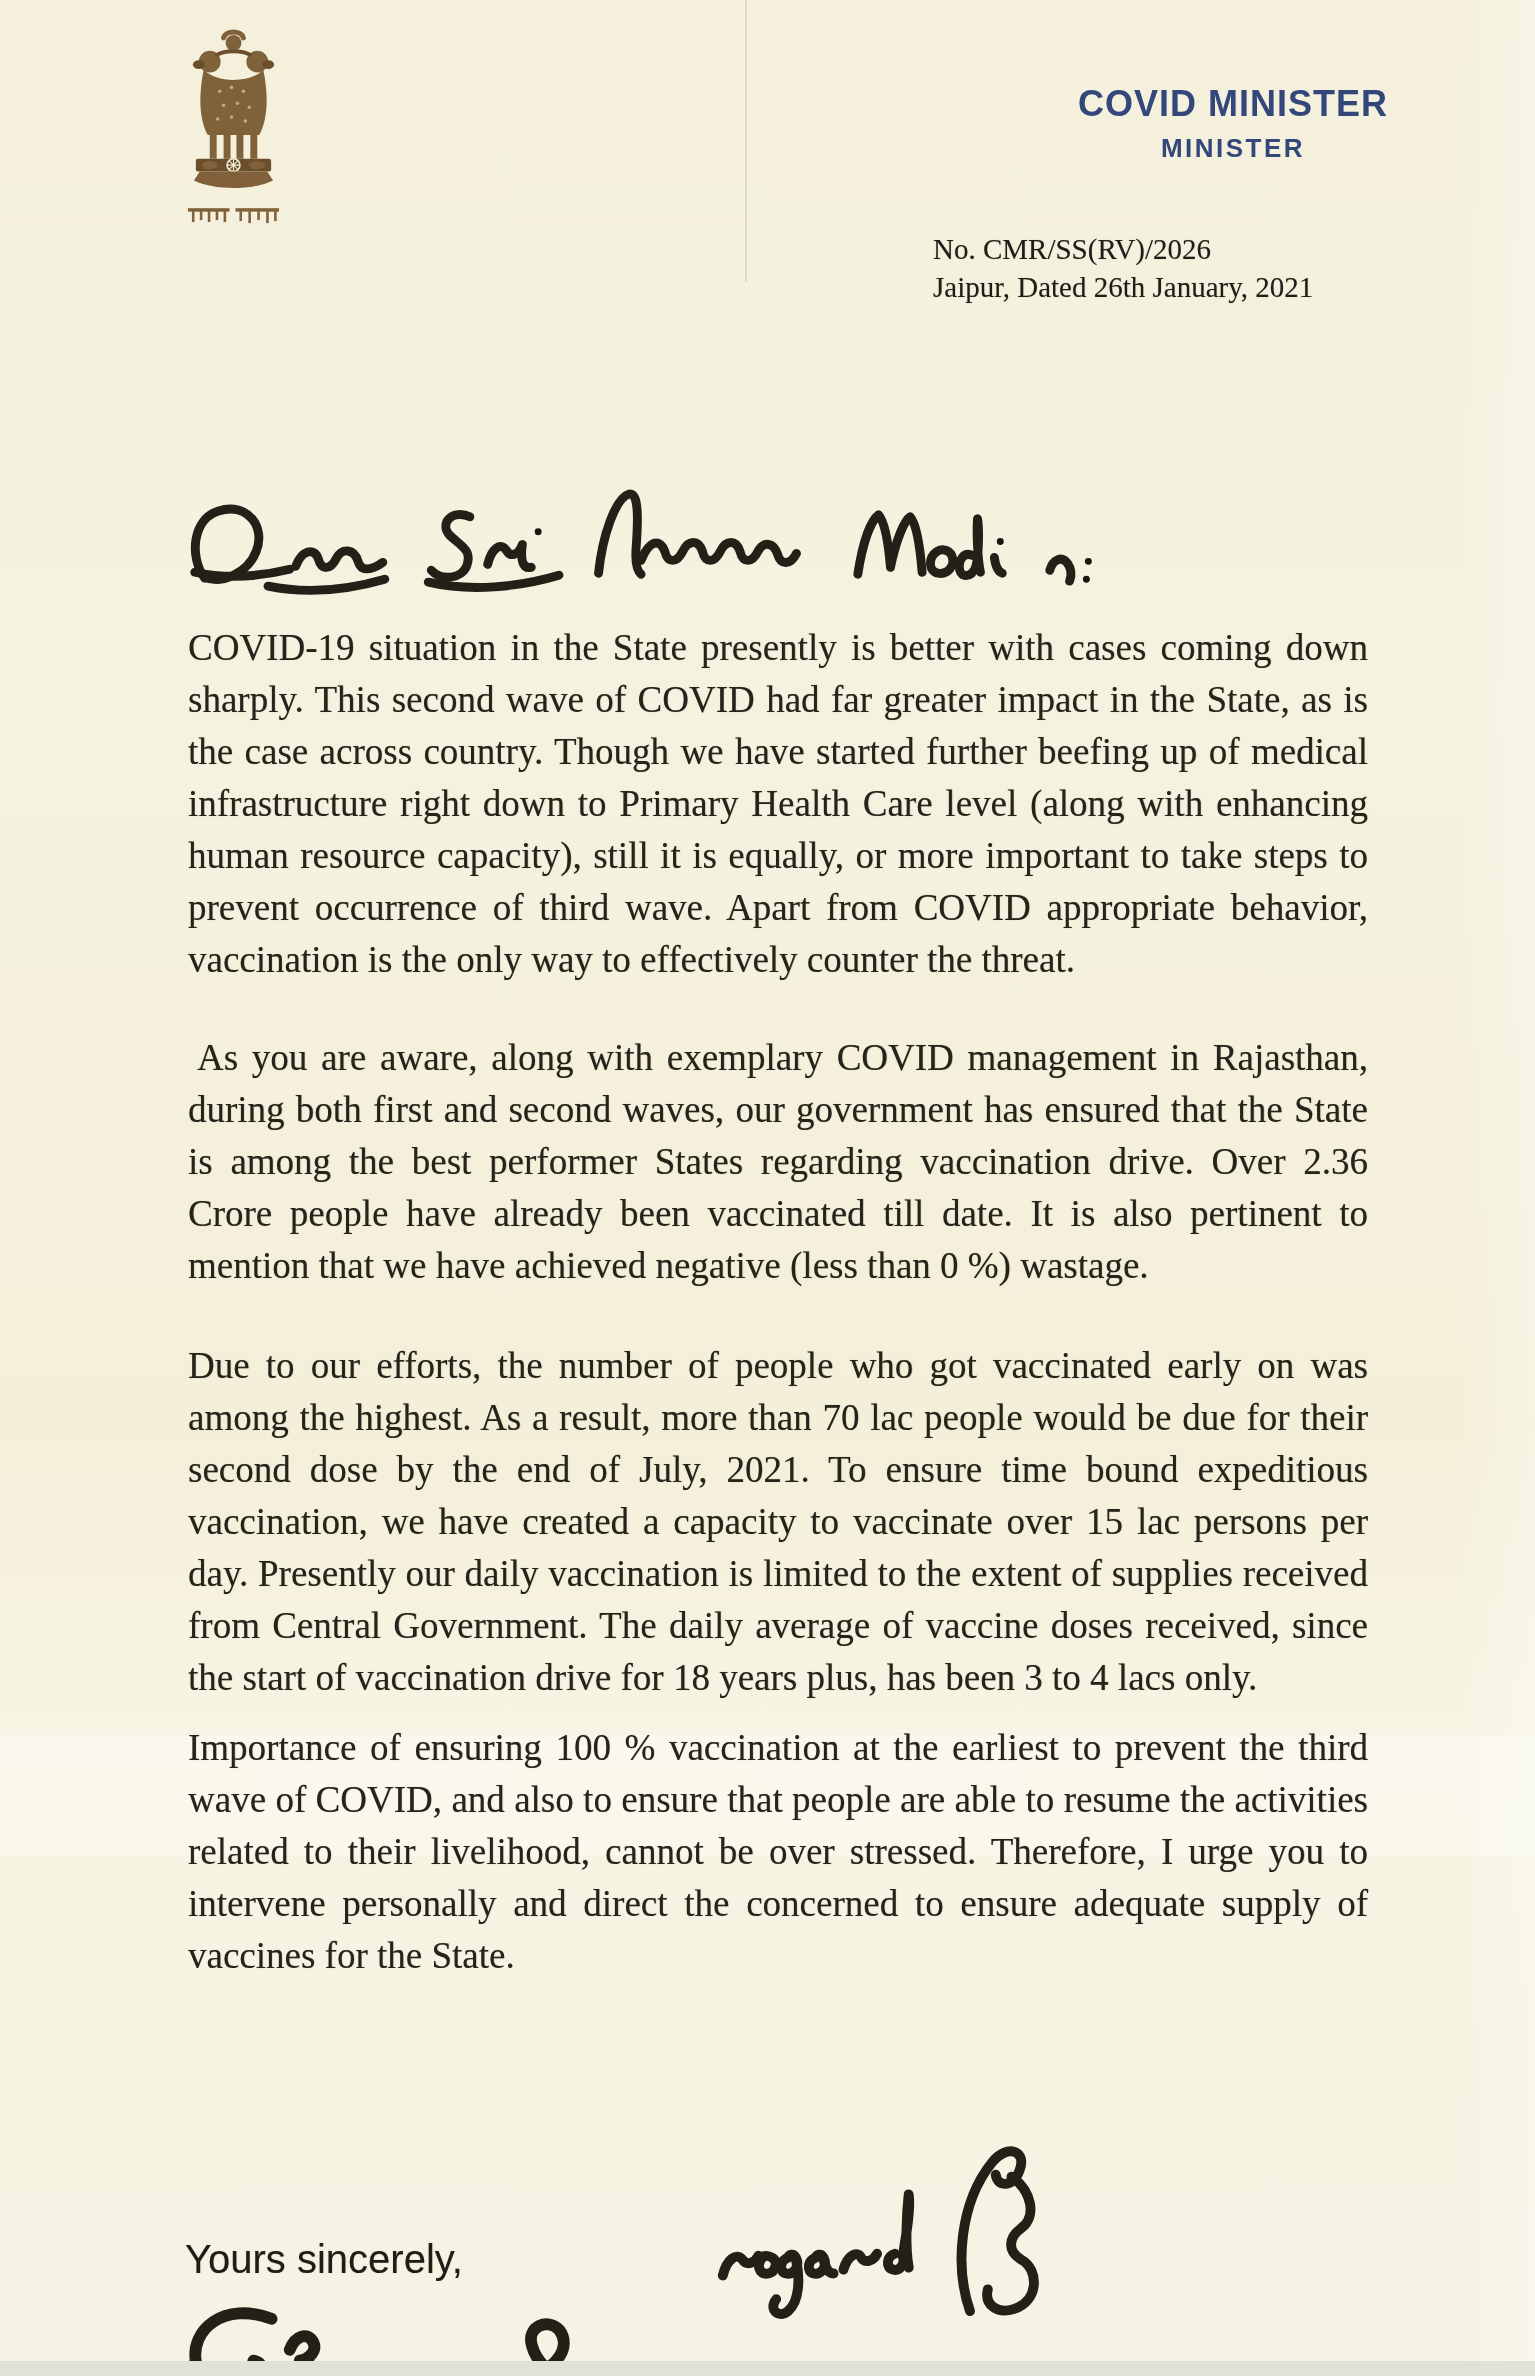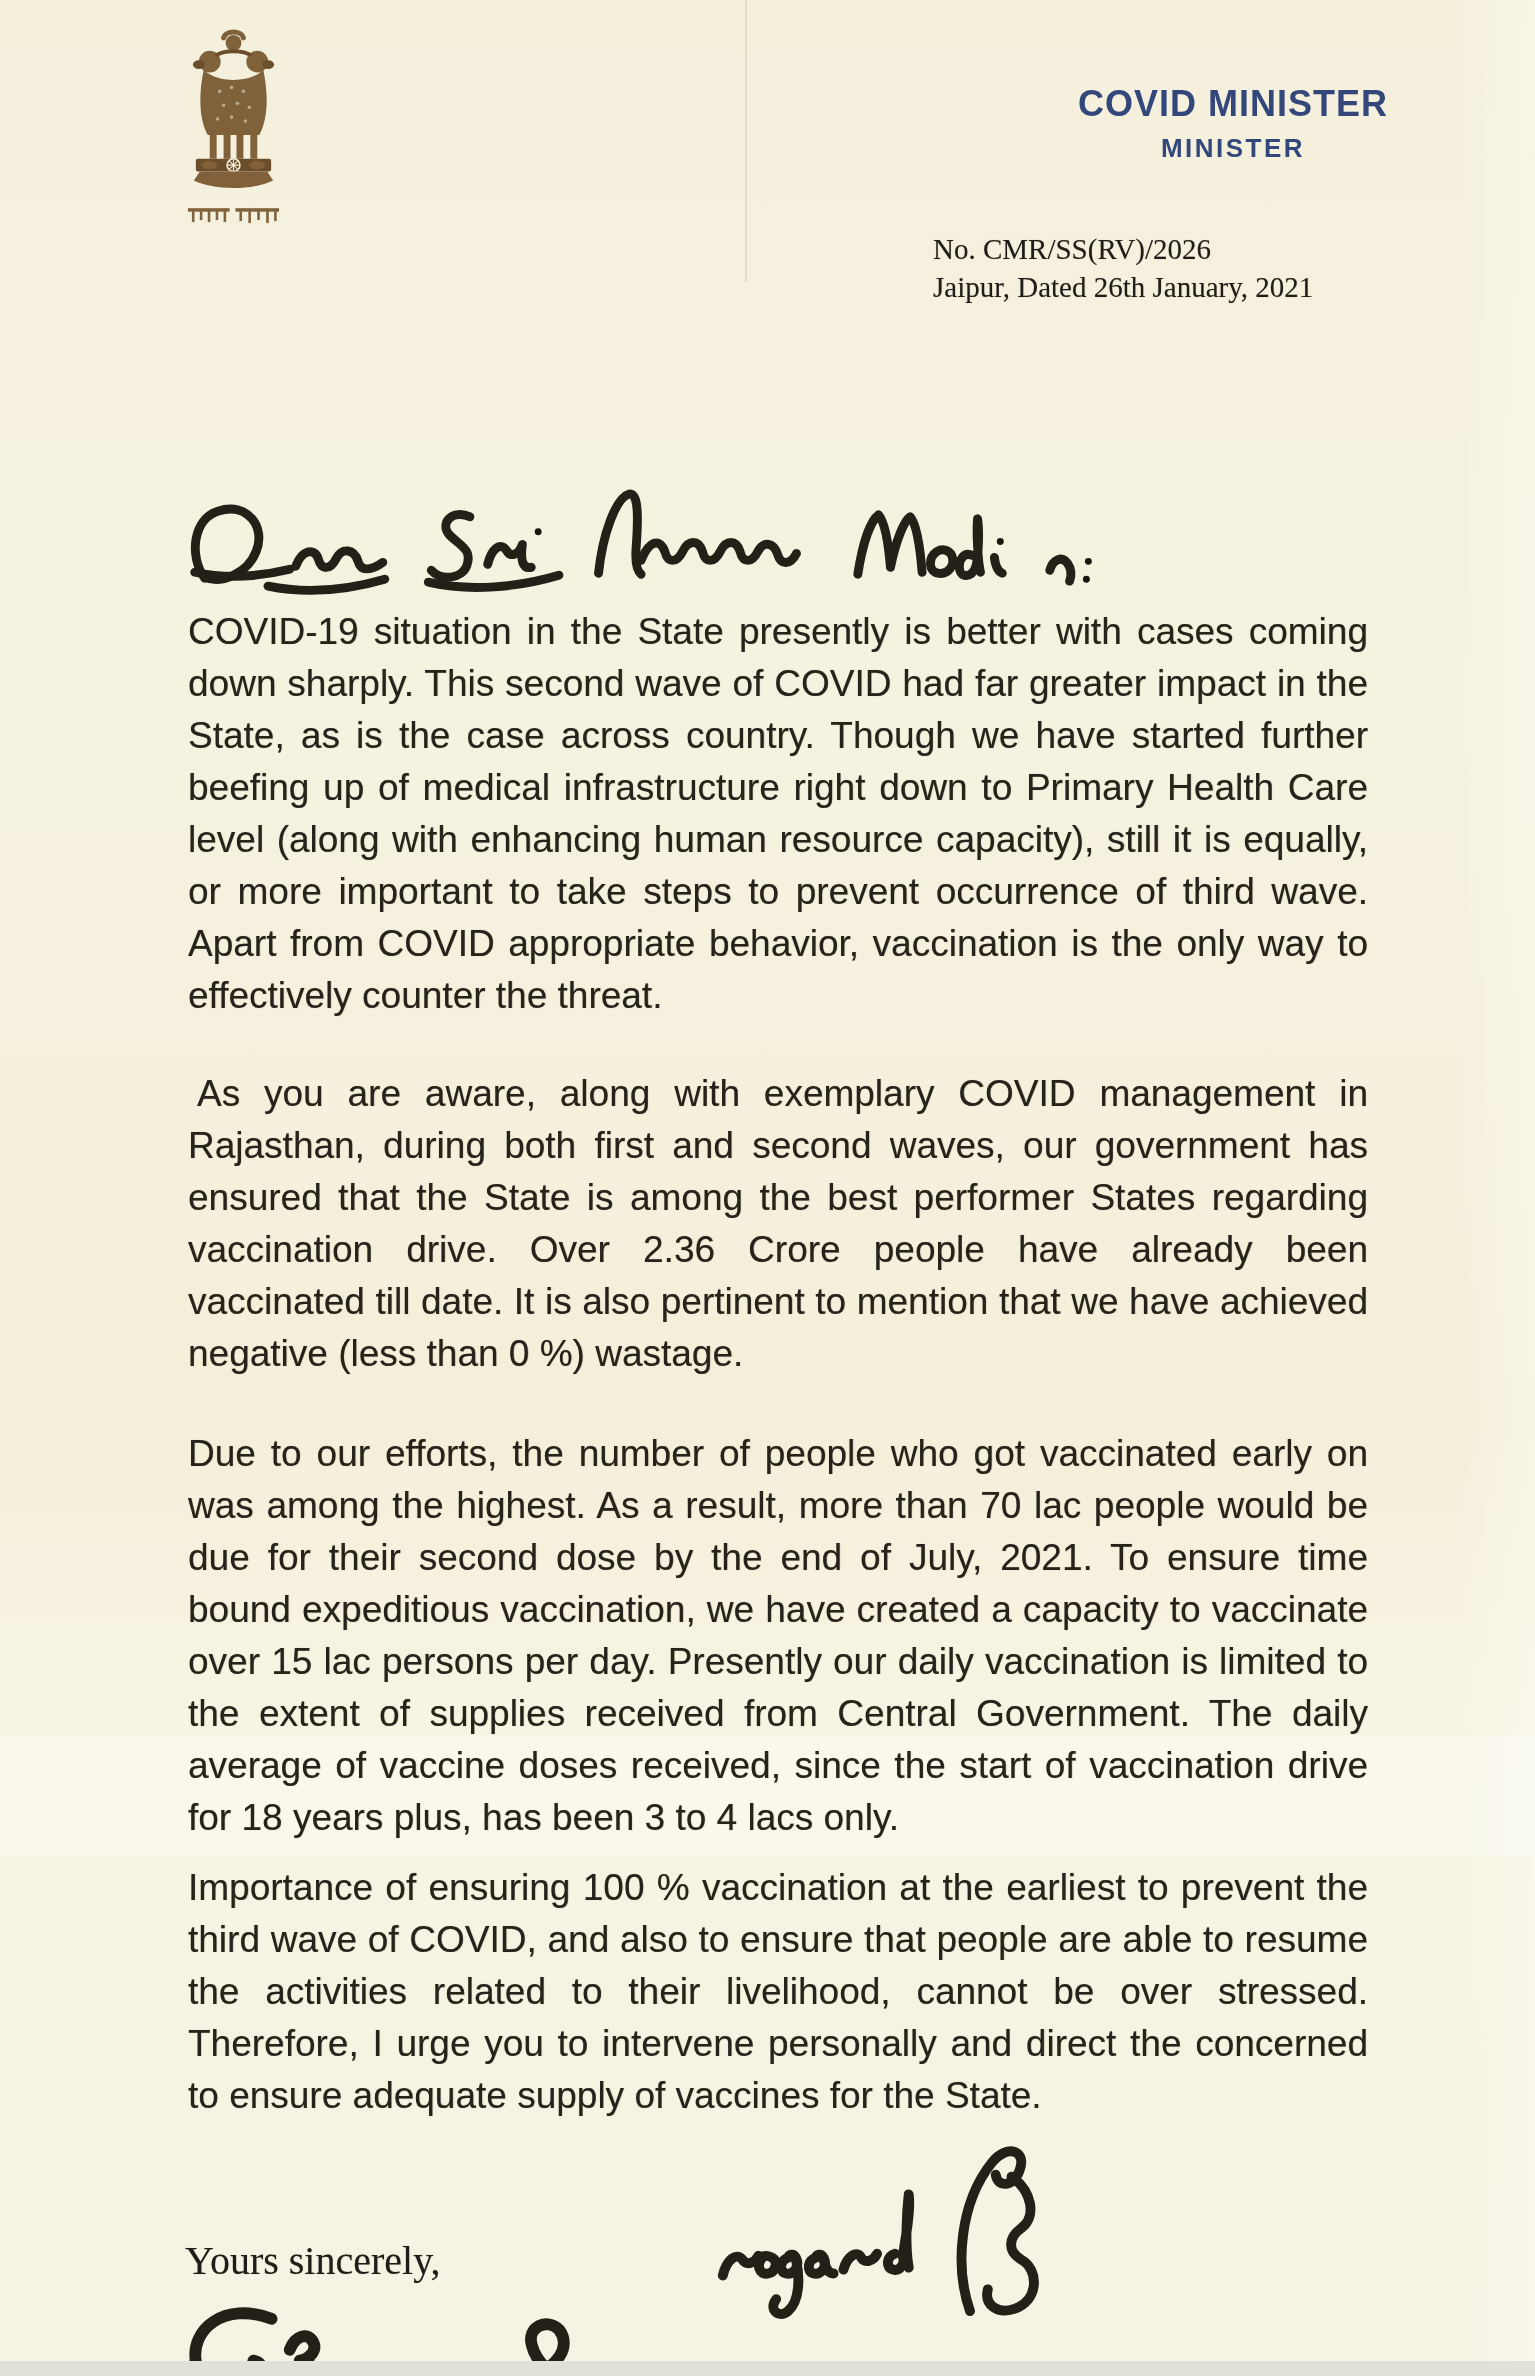--- a/index.html
+++ b/index.html
@@ -21,31 +21,31 @@
 
   .cm-block{position:absolute;left:1040px;top:83px;width:386px;text-align:center;color:#33477b;}
   .cm-title{font-size:36px;font-weight:600;letter-spacing:1px;line-height:42px;}
   .cm-region{font-size:26px;font-weight:600;letter-spacing:2.5px;margin-top:8px;}
 
   .ref-block{position:absolute;left:933px;top:230px;font-family:"Liberation Serif",serif;
     font-size:29px;line-height:38px;color:#1f1d18;text-shadow:0 0 1px rgba(60,50,30,.35);}
 
   .salutation-svg{position:absolute;left:173px;top:481px;width:950px;height:134px;}
 
-  .letter-body{position:absolute;left:188px;top:606px;width:1180px;color:#26231b;}
+  .letter-body{position:absolute;left:188px;top:622px;width:1180px;color:#26231b;font-family:Liberation Serif, serif;}
   .letter-body p{
     margin:0;text-align:justify;font-size:37px;line-height:52px;
     text-shadow:0.3px 0.3px 0.8px rgba(55,48,32,.45);
   }
   .gap-a{margin-bottom:46px !important;}
   .gap-b{margin-bottom:48px !important;}
   .gap-c{margin-bottom:18px !important;}
   .indent{text-indent:9px;}
 
-  .closing{position:absolute;left:185px;top:2237px;font-family:Liberation Serif, serif;
+  .closing{position:absolute;left:185px;top:2237px;font-family:Liberation Sans, sans-serif;
     font-size:40px;color:#1f1d18;text-shadow:0 0 1px rgba(60,50,30,.35);}
 
   .regards-svg{position:absolute;left:705px;top:2117px;width:356px;height:228px;}
   .signature-svg{position:absolute;left:166px;top:2293px;width:455px;height:119px;}
 
   .ink{stroke:#1a150d;fill:none;stroke-linecap:round;stroke-linejoin:round;opacity:.95;}
 </style>
 </head>
 <body>
 

